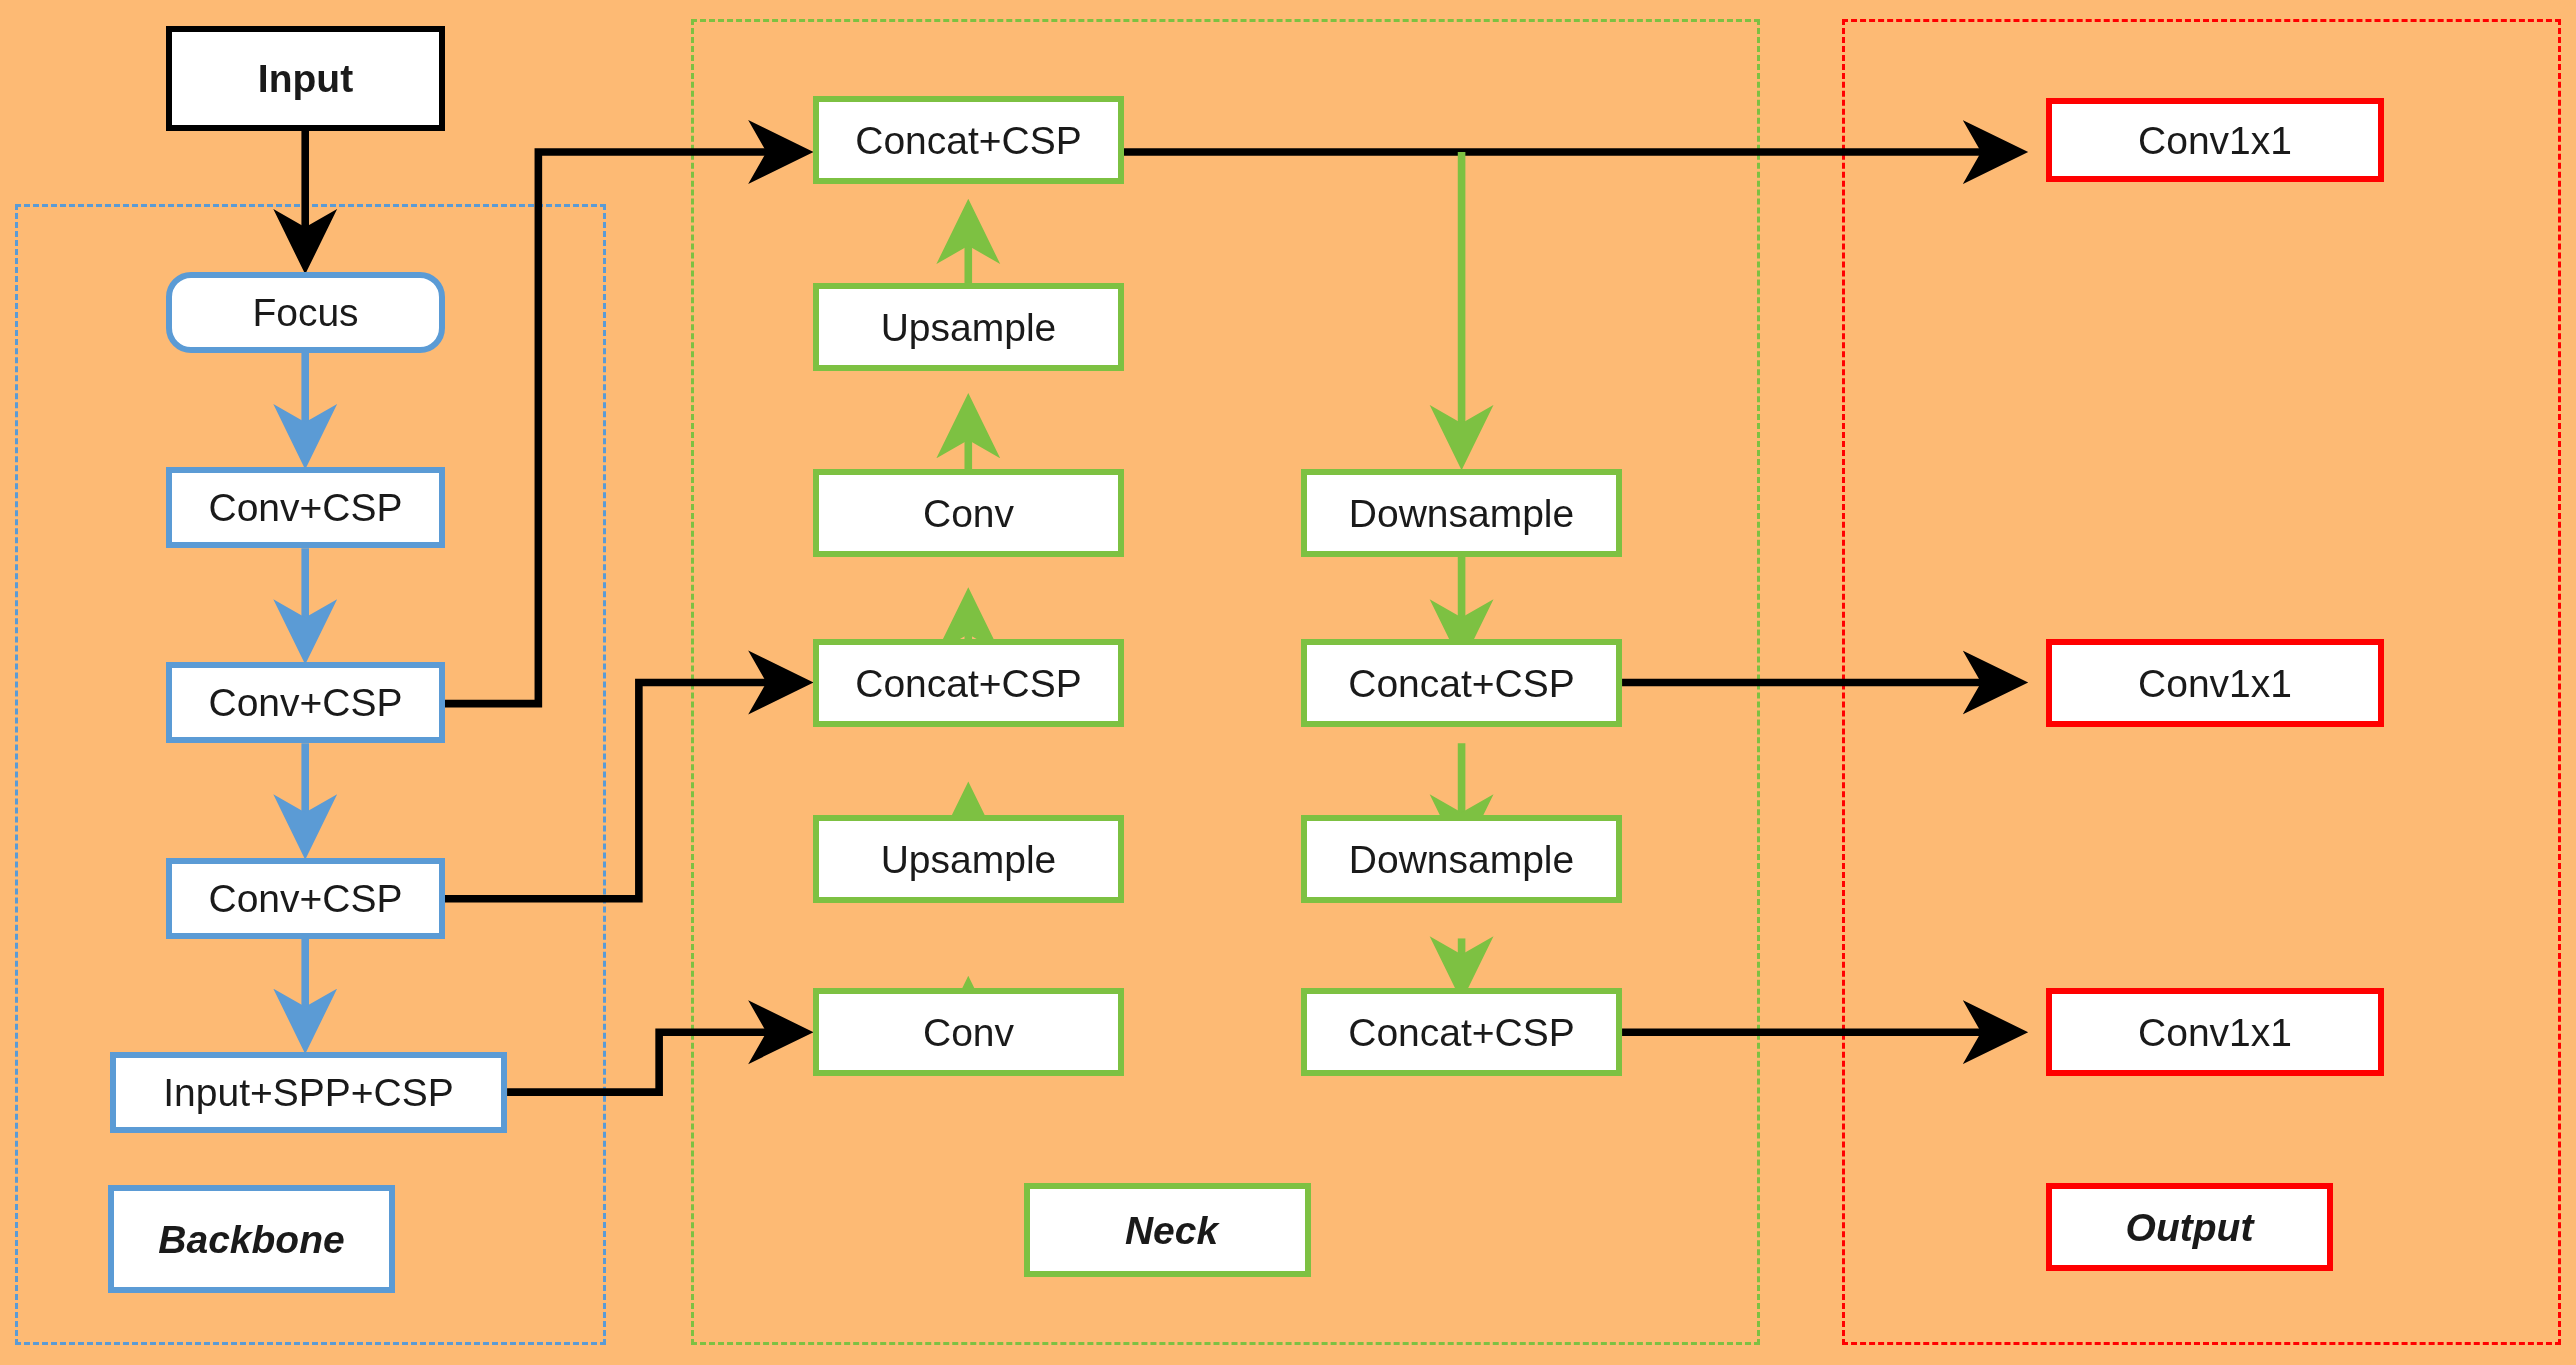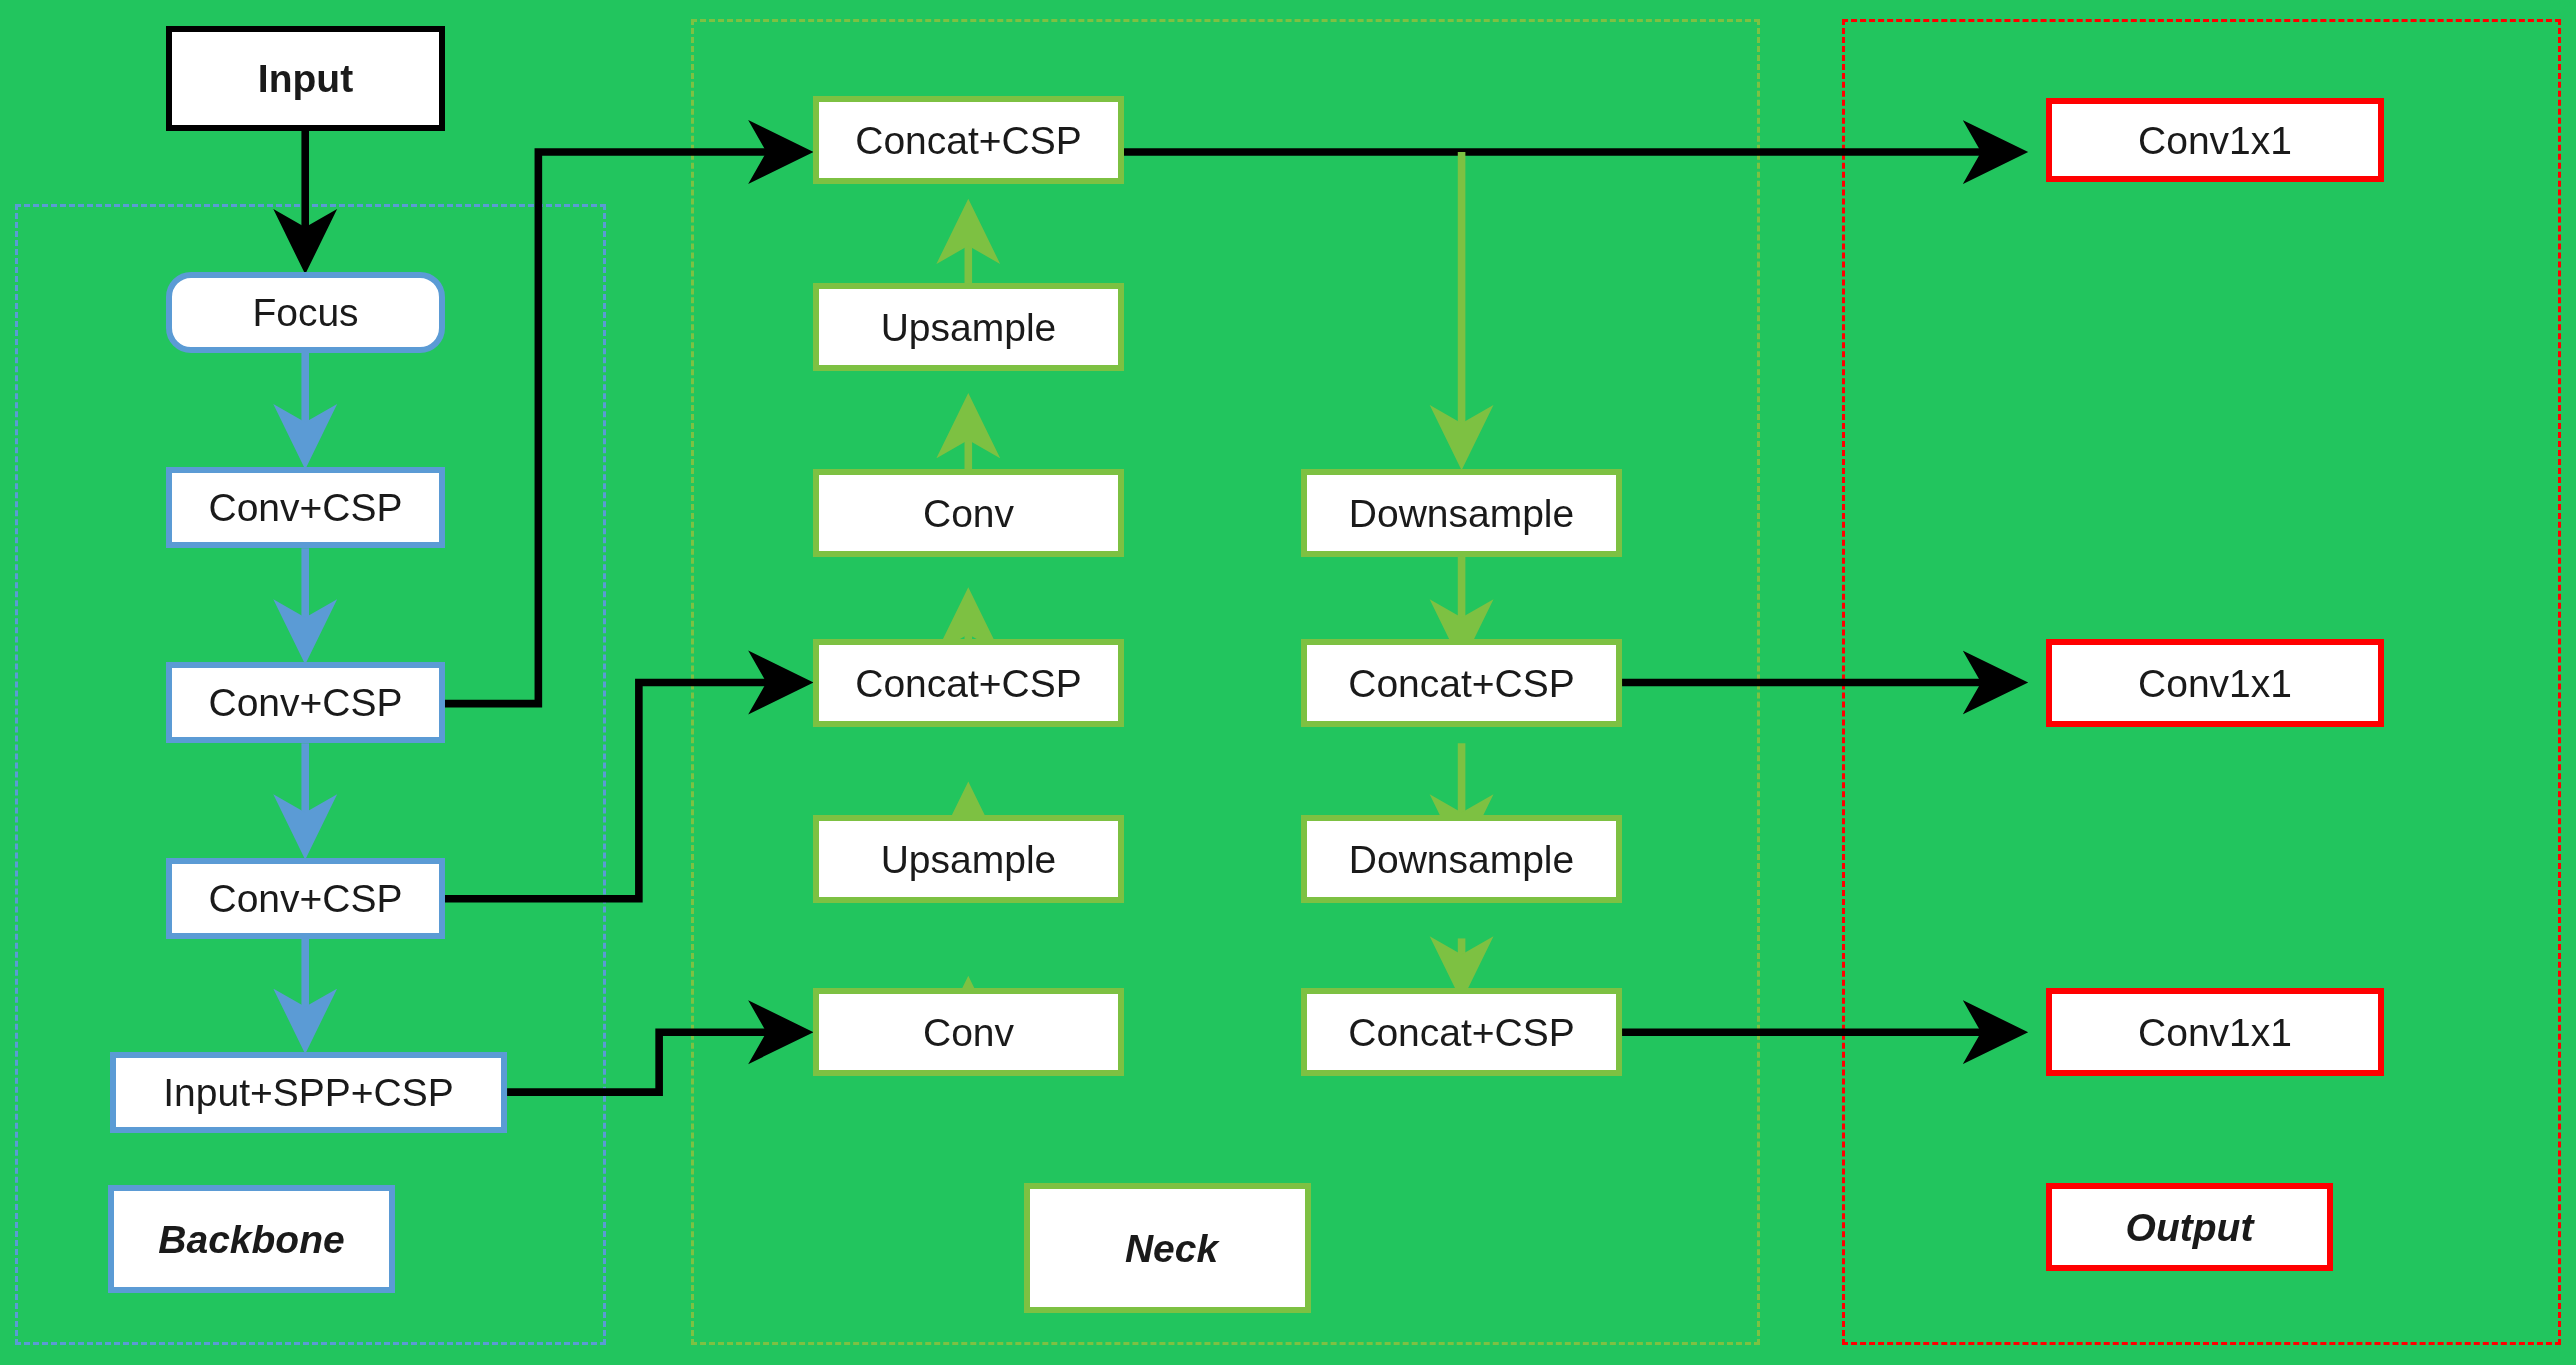--- a/index.html
+++ b/index.html
@@ -1,16 +1,16 @@
 <!DOCTYPE html>
 <html style="font-size:13.5px"><head>
 <meta charset="utf-8">
 <style>
   html,body{margin:0;padding:0;background:#ffffff;}
-  #stage{position:relative;width:2576px;height:1365px;background:#22c55e;
+  #stage{position:relative;width:2576px;height:1365px;background:#fdba74;
          font-family:"Liberation Sans", sans-serif;overflow:hidden;}
   .region{position:absolute;box-sizing:border-box;background:transparent;}
   .region.backbone{border:3.4px dashed #5B9BD5;}
   .region.neck{border:3.4px dashed #7DC142;}
   .region.output{border:3.4px dashed #FF0000;}
 
   .node{position:absolute;box-sizing:border-box;display:flex;
         align-items:center;justify-content:center;background:#ffffff;
         color:#1a1a1a;font-size:39px;line-height:1;white-space:nowrap;}
   .node.black{border:6.8px solid #000000;font-weight:bold;}
@@ -92,21 +92,21 @@
   <div class="node green" style="left:813px;top:469px;width:311px;height:88px;">Conv</div>
   <div class="node green" style="left:813px;top:639px;width:311px;height:88px;">Concat+CSP</div>
   <div class="node green" style="left:813px;top:815px;width:311px;height:88px;">Upsample</div>
   <div class="node green" style="left:813px;top:988px;width:311px;height:88px;">Conv</div>
 
   <div class="node green" style="left:1301px;top:469px;width:321px;height:88px;">Downsample</div>
   <div class="node green" style="left:1301px;top:639px;width:321px;height:88px;">Concat+CSP</div>
   <div class="node green" style="left:1301px;top:815px;width:321px;height:88px;">Downsample</div>
   <div class="node green" style="left:1301px;top:988px;width:321px;height:88px;">Concat+CSP</div>
 
-  <div class="node green legend" style="left:1024px;top:1183px;width:287px;height:130px;padding-left:8px;">Neck</div>
+  <div class="node green legend" style="left:1024px;top:1183px;width:287px;height:94px;padding-left:8px;">Neck</div>
 
   <div class="node red" style="left:2026px;top:98px;width:338px;height:84px;">Conv1x1</div>
   <div class="node red" style="left:2026px;top:639px;width:338px;height:88px;">Conv1x1</div>
   <div class="node red" style="left:2026px;top:988px;width:338px;height:88px;">Conv1x1</div>
 
   <div class="node red legend" style="left:2026px;top:1183px;width:287px;height:88px;">Output</div>
 
 </div>
 
 

